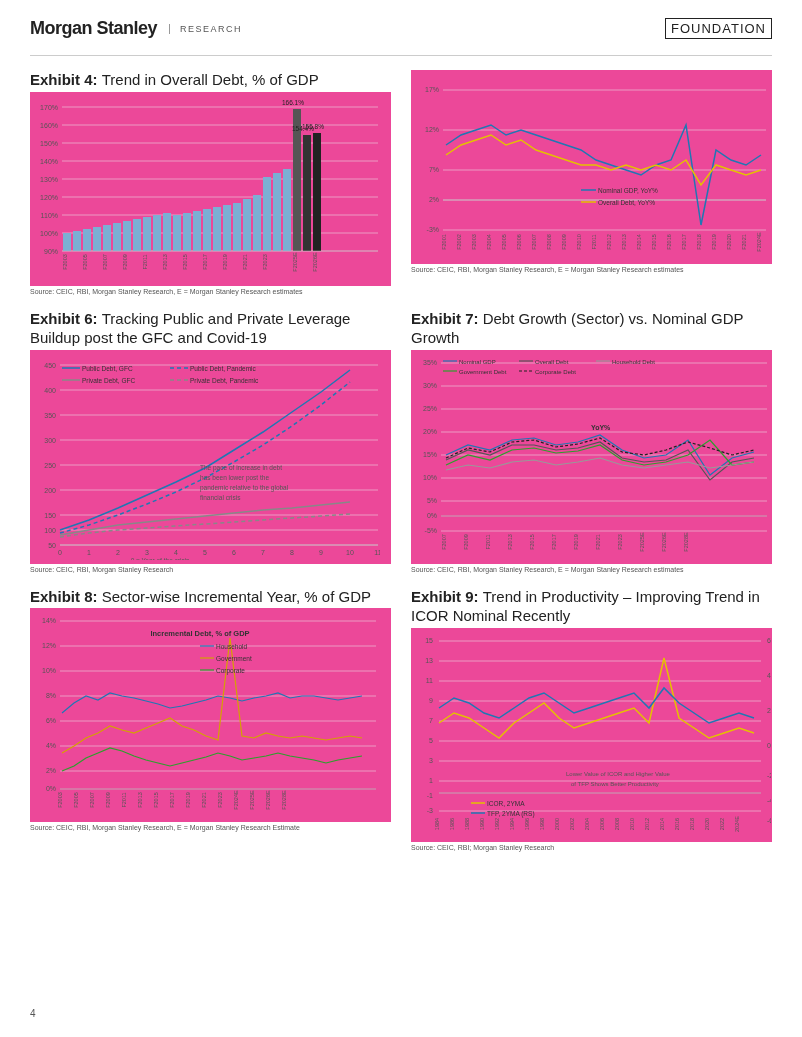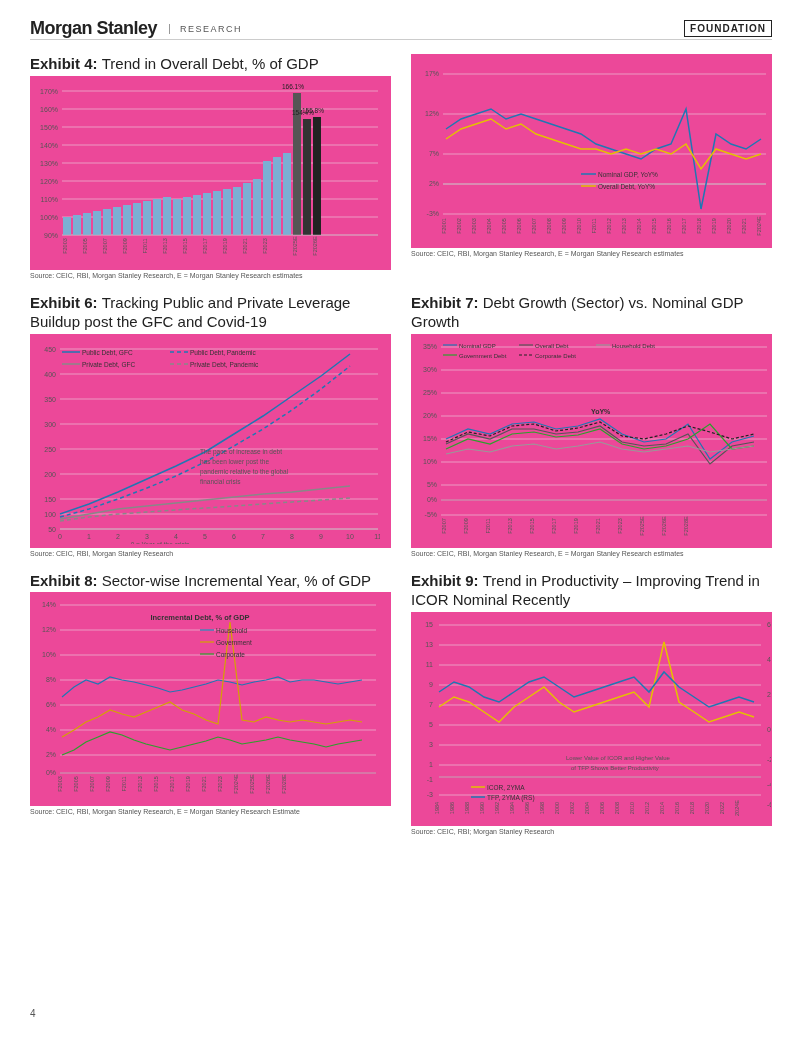--- a/index.html
+++ b/index.html
@@ -16,21 +16,21 @@
       min-height: 1037px;
       background: #fff;
       padding: 18px 30px 30px 30px;
       position: relative;
     }
     .header {
       display: flex;
       align-items: center;
       justify-content: space-between;
       border-bottom: 1px solid #ccc;
-      padding-bottom: 0;
+      padding-bottom: 16px;
       margin-bottom: 14px;
     }
     .header-left {
       display: flex;
       align-items: center;
       gap: 10px;
     }
     .header-brand {
       font-size: 18px;
       font-weight: bold;
@@ -41,22 +41,22 @@
       font-size: 9px;
       color: #555;
       letter-spacing: 1.5px;
       text-transform: uppercase;
       border-left: 1px solid #999;
       padding-left: 10px;
       margin-left: 2px;
       text-align: right;
     }
     .header-right {
-      font-size: 10px;
-      font-weight: bold;
+      font-size: 13px;
+      font-weight: normal;
       letter-spacing: 1px;
       color: #222;
       border: 1px solid #222;
       padding: 2px 5px;
     }
     .charts-grid {
       display: grid;
       grid-template-columns: 1fr 1fr;
       gap: 14px 20px;
     }

